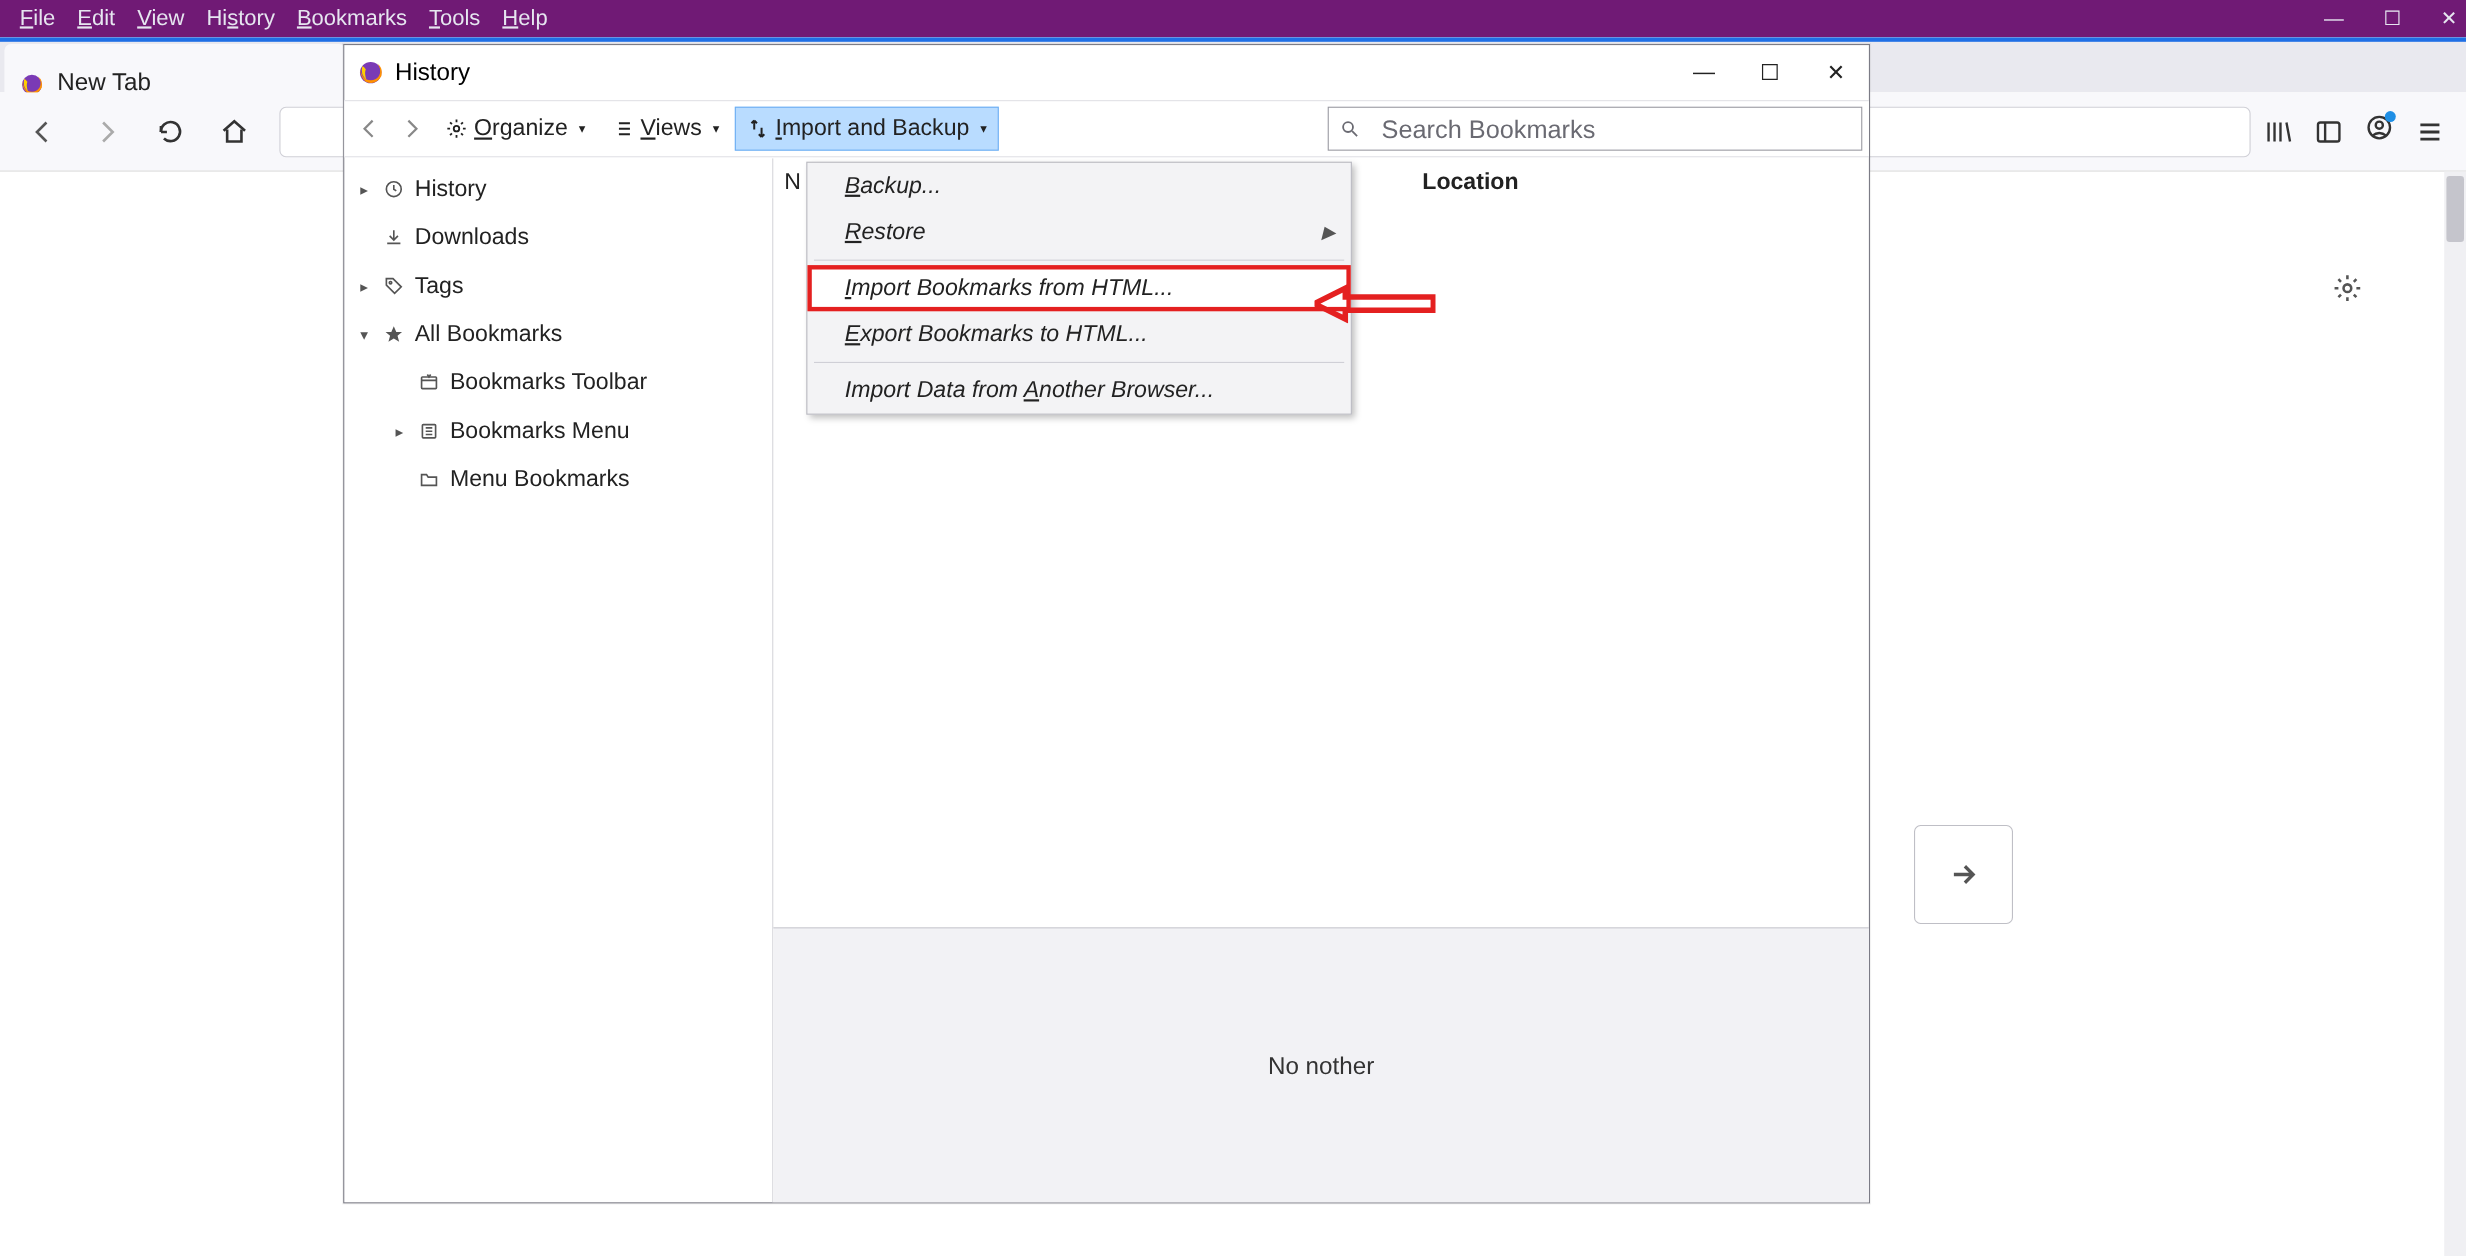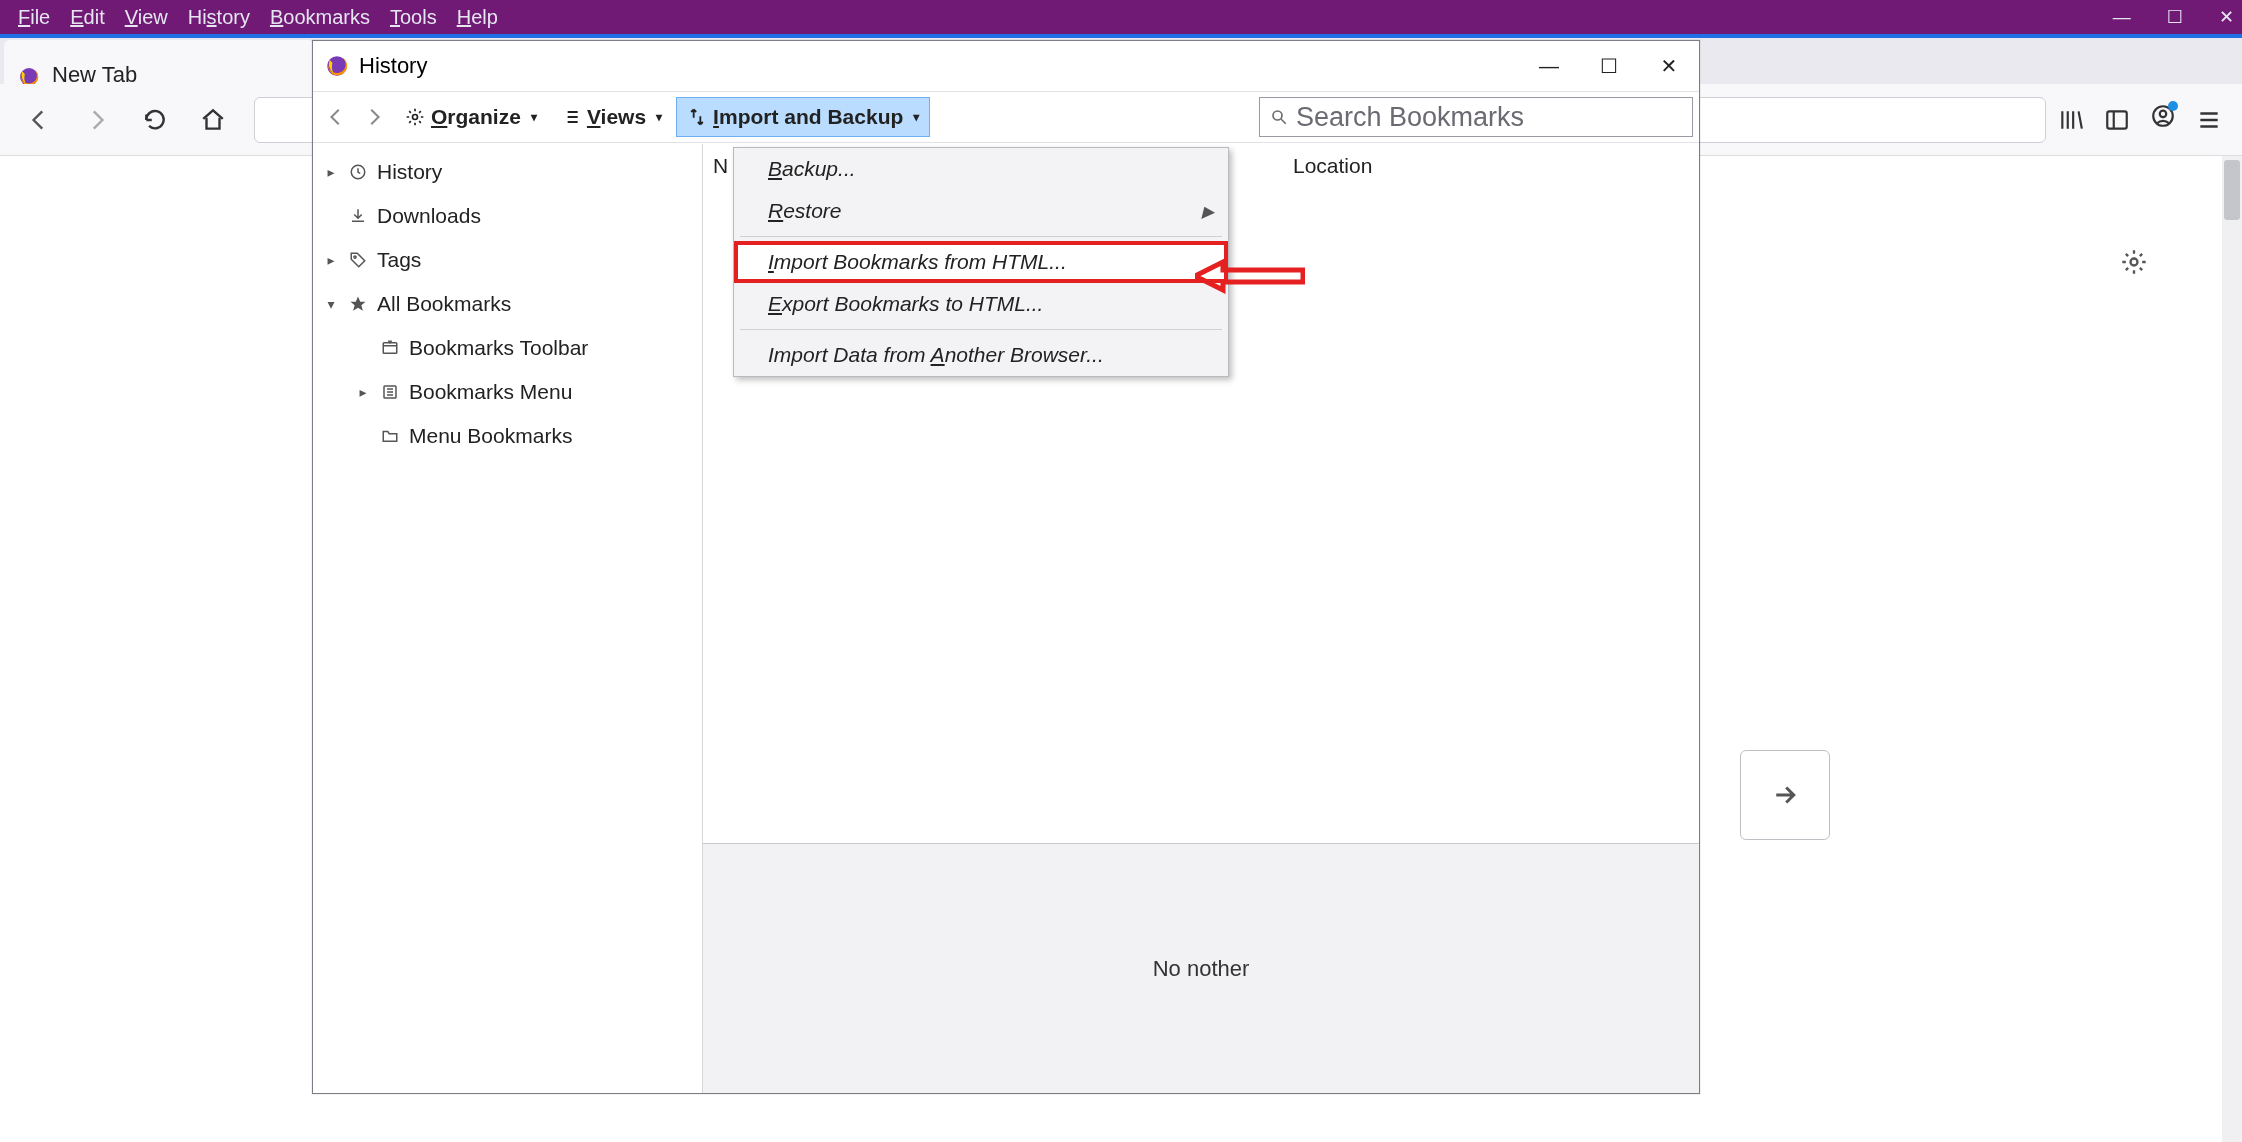--- a/index.html
+++ b/index.html
@@ -69,41 +69,41 @@
     height: 50px; display: flex; align-items: center; padding: 0 12px; font-size: 22px;
   }
   .lib-title .ff-icon { width: 24px; height: 24px; margin-right: 10px; }
   .lib-winctrls { position: absolute; right: 0; top: 0; height: 50px; display: flex; }
   .lib-winctrls div { width: 60px; height: 50px; display:flex; align-items:center; justify-content:center; font-size:20px; color:#222; }
 
   .lib-toolbar {
     height: 52px; border-top: 1px solid #e1e1e6; border-bottom: 1px solid #e1e1e6;
     display: flex; align-items: center; padding: 0 6px; gap: 4px; background:#fff;
   }
-  .lib-toolbar .tb { height: 40px; display:flex; align-items:center; padding:0 10px; font-size:21px; color:#222; gap:6px;font-weight:bold; }
+  .lib-toolbar .tb { height: 40px; display:flex; align-items:center; padding:0 10px; font-size:21px; color:#222; gap:6px; }
   .lib-toolbar .tb .caret { font-size:12px; margin-left:4px; }
   .lib-toolbar .tb.nav { color:#777; font-size:24px; padding:0 6px; }
   .lib-toolbar .tb.import { background:#b9dcff; border:1px solid #6eaef3; }
   .lib-search {
-    margin-left: auto; width: 434px; height: 40px; border:1px solid #9a9aa2;
-    display:flex; align-items:center; padding:0 10px; color:#6a6a72; font-size:27px; gap:8px;
+    margin-left: auto; width: 486px; height: 40px; border:1px solid #9a9aa2;
+    display:flex; align-items:center; padding:0 10px; color:#6a6a72; font-size:23px; gap:20px;
   }
 
   .lib-body { position:absolute; left:0; top:103px; right:0; bottom:0; display:flex; }
   .lib-sidebar { width: 390px; border-right:1px solid #d6d6db; padding-top:6px; font-size:21px; color:#222; }
   .tree-row { display:flex; align-items:center; height:44px; padding-left:10px; gap:8px; }
   .tree-row .arrow { width:16px; display:inline-flex; justify-content:center; color:#555; font-size:14px; }
   .tree-row .ic { width:22px; display:inline-flex; justify-content:center; color:#555; }
   .tree-row.indent1 { padding-left: 42px; }
 
   .lib-main { flex:1; position:relative; }
   .col-headers { position:absolute; left:0; top:0; right:0; height:44px; display:flex; align-items:center; font-size:21px; color:#222; }
   .col-headers .col { padding-left:10px; }
   .col-headers .col.name { width: 580px; }
-  .col-headers .col.loc { flex:1; }
+  .col-headers .col.loc { flex:1;font-weight:bold; }
 
   .lib-detail {
     position:absolute; left:0; right:0; bottom:0; height:250px; border-top:1px solid #c9c9cf;
     background:#f2f2f5; display:flex; align-items:center; justify-content:center;
     font-size:22px; color:#333;
   }
 
   
   .dropdown {
     position:absolute; left:733px; top:147px; width: 496px;

